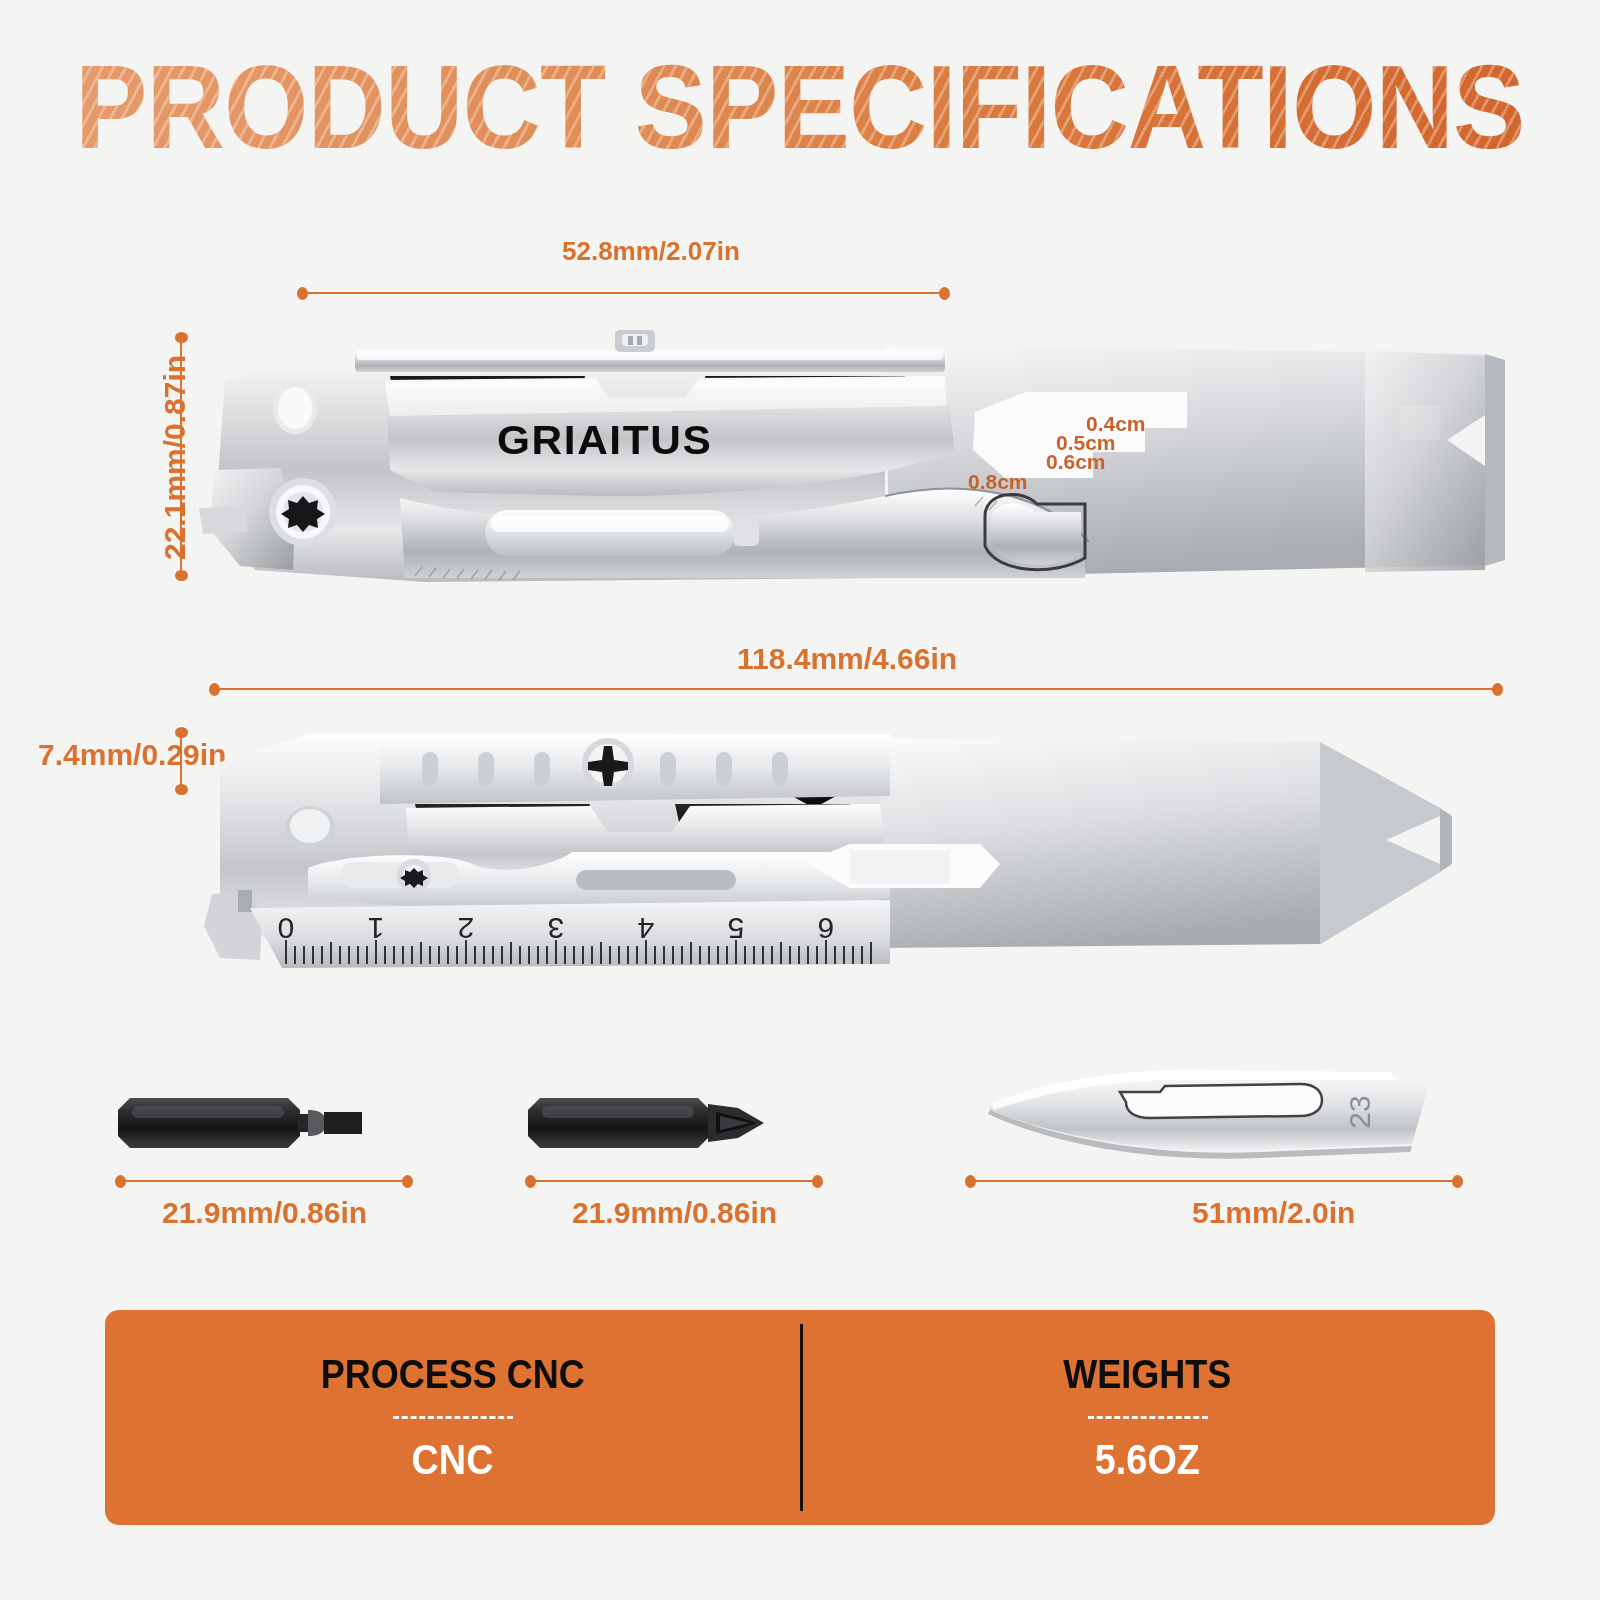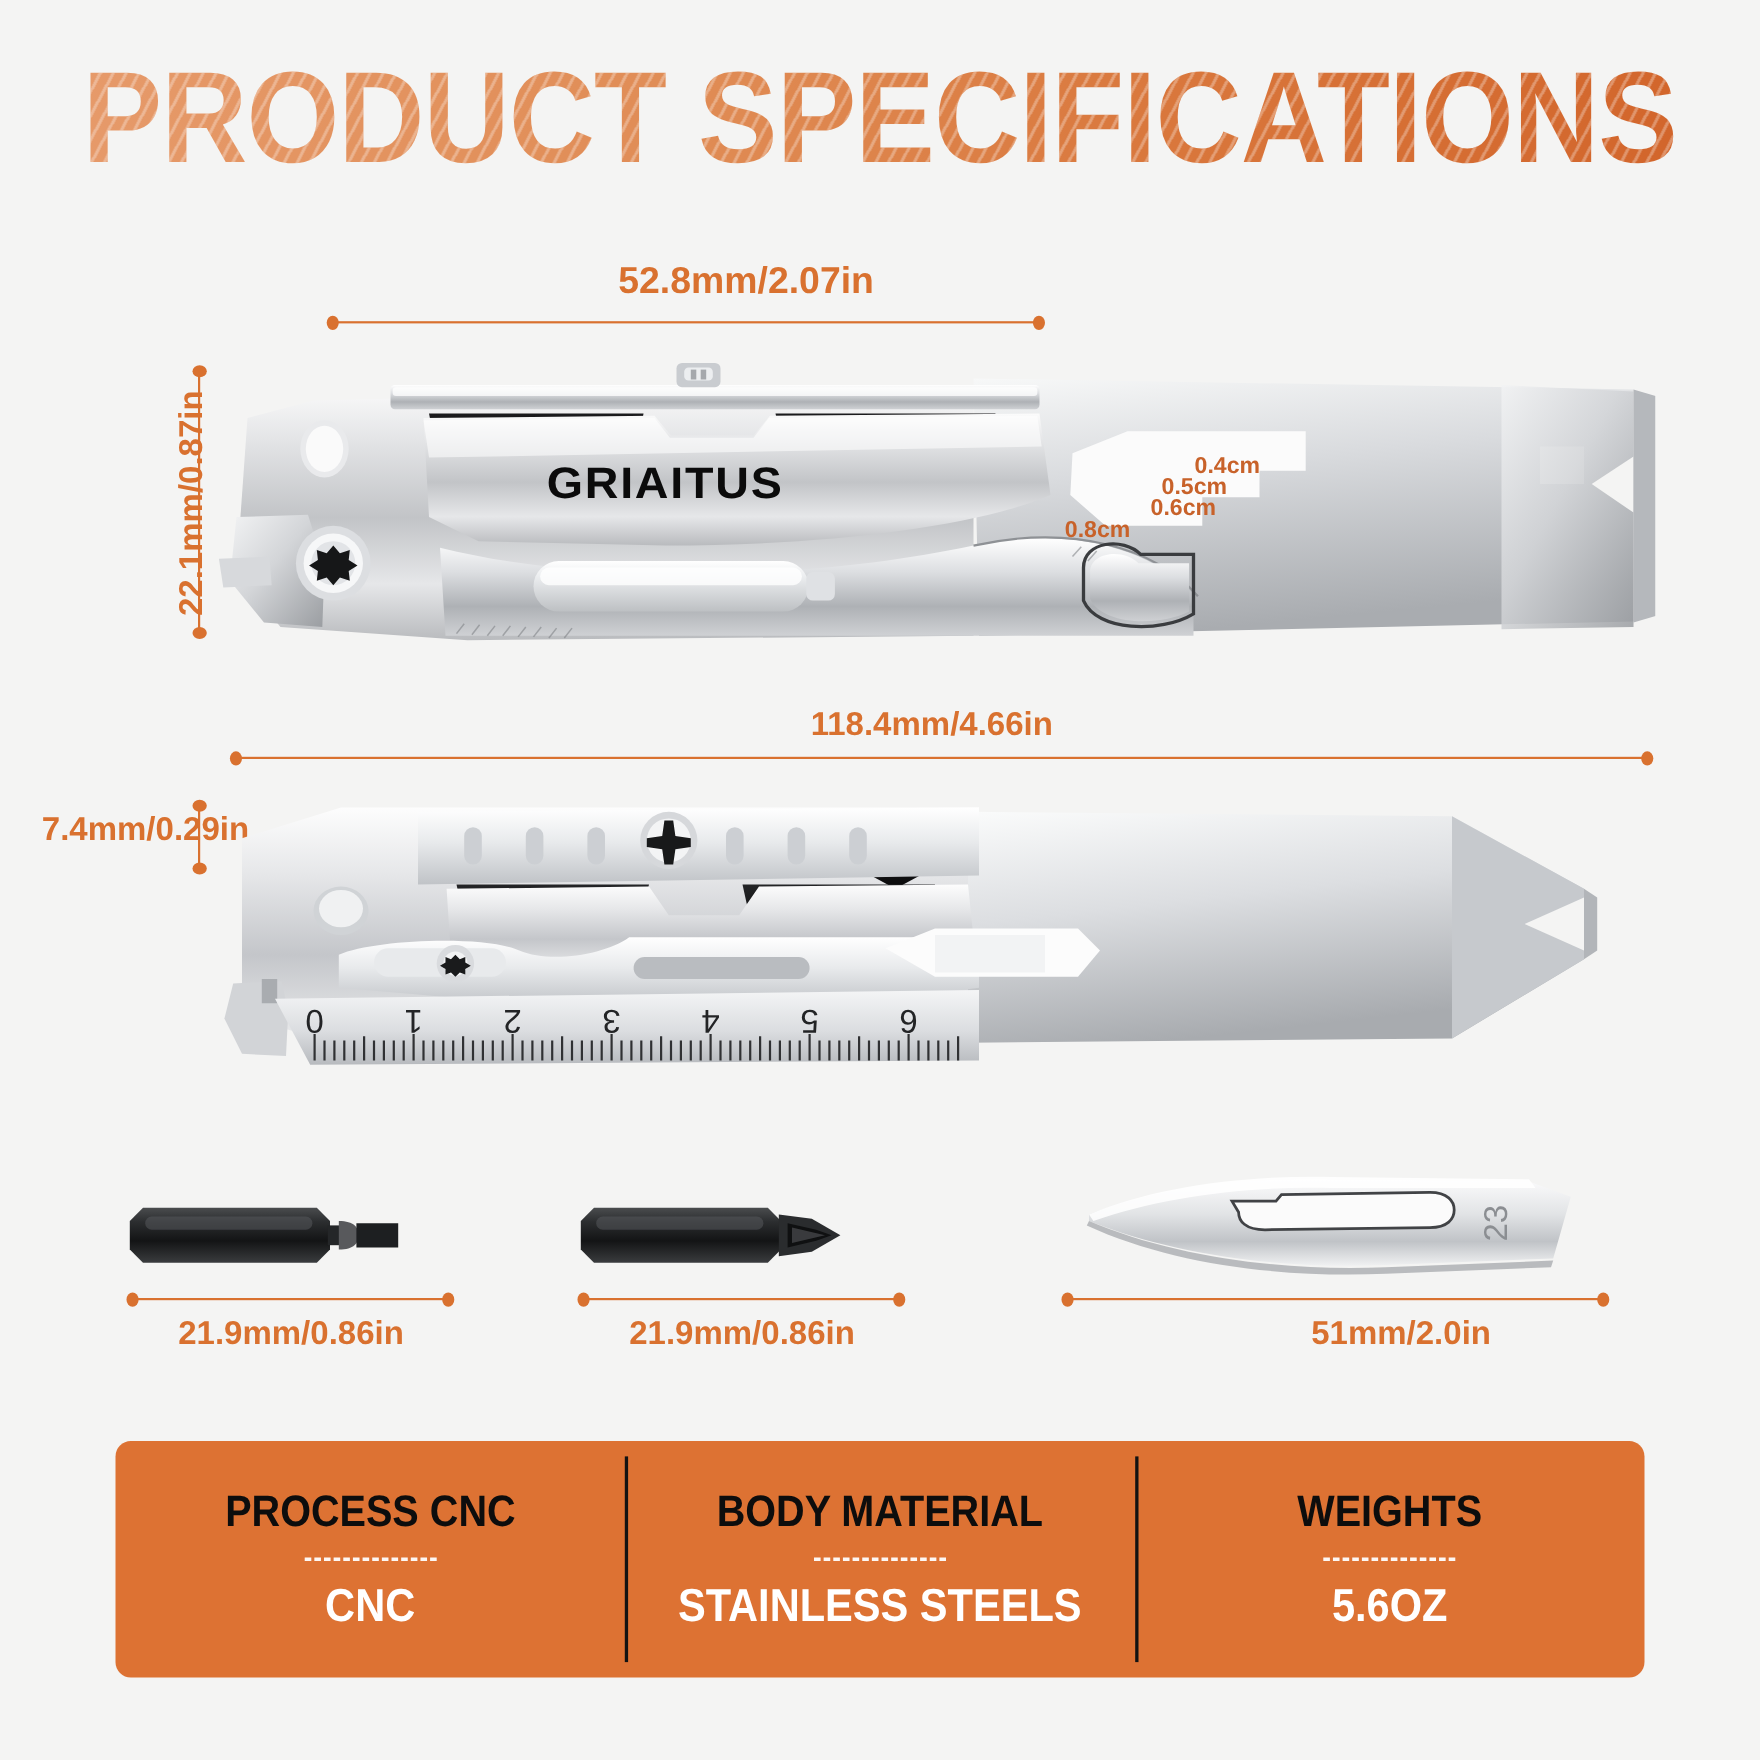--- a/index.html
+++ b/index.html
@@ -135,21 +135,21 @@
 </style>
 </head>
 <body>
 
 <div id="page">
 
   <div class="title-wrap">
     <div class="title">PRODUCT SPECIFICATIONS</div>
   </div>
 
-  <div class="dim-label" style="left:562px; top:236px; font-size:34px;">52.8mm/2.07in</div>
+  <div class="dim-label" style="left:562px; top:236px; font-size:26px;">52.8mm/2.07in</div>
   <div class="dim-h" style="left:300px; top:292px; width:647px;"></div>
 
   <div class="dim-label rot-label" style="left:158px; top:560px; font-size:30px;">22.1mm/0.87in</div>
   <div class="dim-v" style="left:180px; top:335px; height:243px;"></div>
 
   <div class="art" style="left:185px; top:320px;">
     <svg width="1320" height="280" viewBox="0 0 1320 280">
       <defs>
         <linearGradient id="steelA" x1="0" y1="0" x2="0" y2="1">
           <stop offset="0%" stop-color="#fbfbfb"></stop>
@@ -487,24 +487,19 @@
   <div class="dim-h" style="left:968px; top:1180px; width:492px;"></div>
   <div class="dim-label" style="left:1192px; top:1196px; font-size:30px;">51mm/2.0in</div>
 
   <div class="spec-table">
     <div class="spec-col">
       <div class="spec-head">PROCESS CNC</div>
       <div class="spec-dash"></div>
       <div class="spec-val">CNC</div>
     </div>
     <div class="spec-col">
-      <div class="spec-head">BODY MATERIAL</div>
-      <div class="spec-dash"></div>
-      <div class="spec-val">STAINLESS STEELS</div>
-    </div>
-    <div class="spec-col">
       <div class="spec-head">WEIGHTS</div>
       <div class="spec-dash"></div>
       <div class="spec-val">5.6OZ</div>
     </div>
   </div>
 
 </div>
 
 </body></html>

